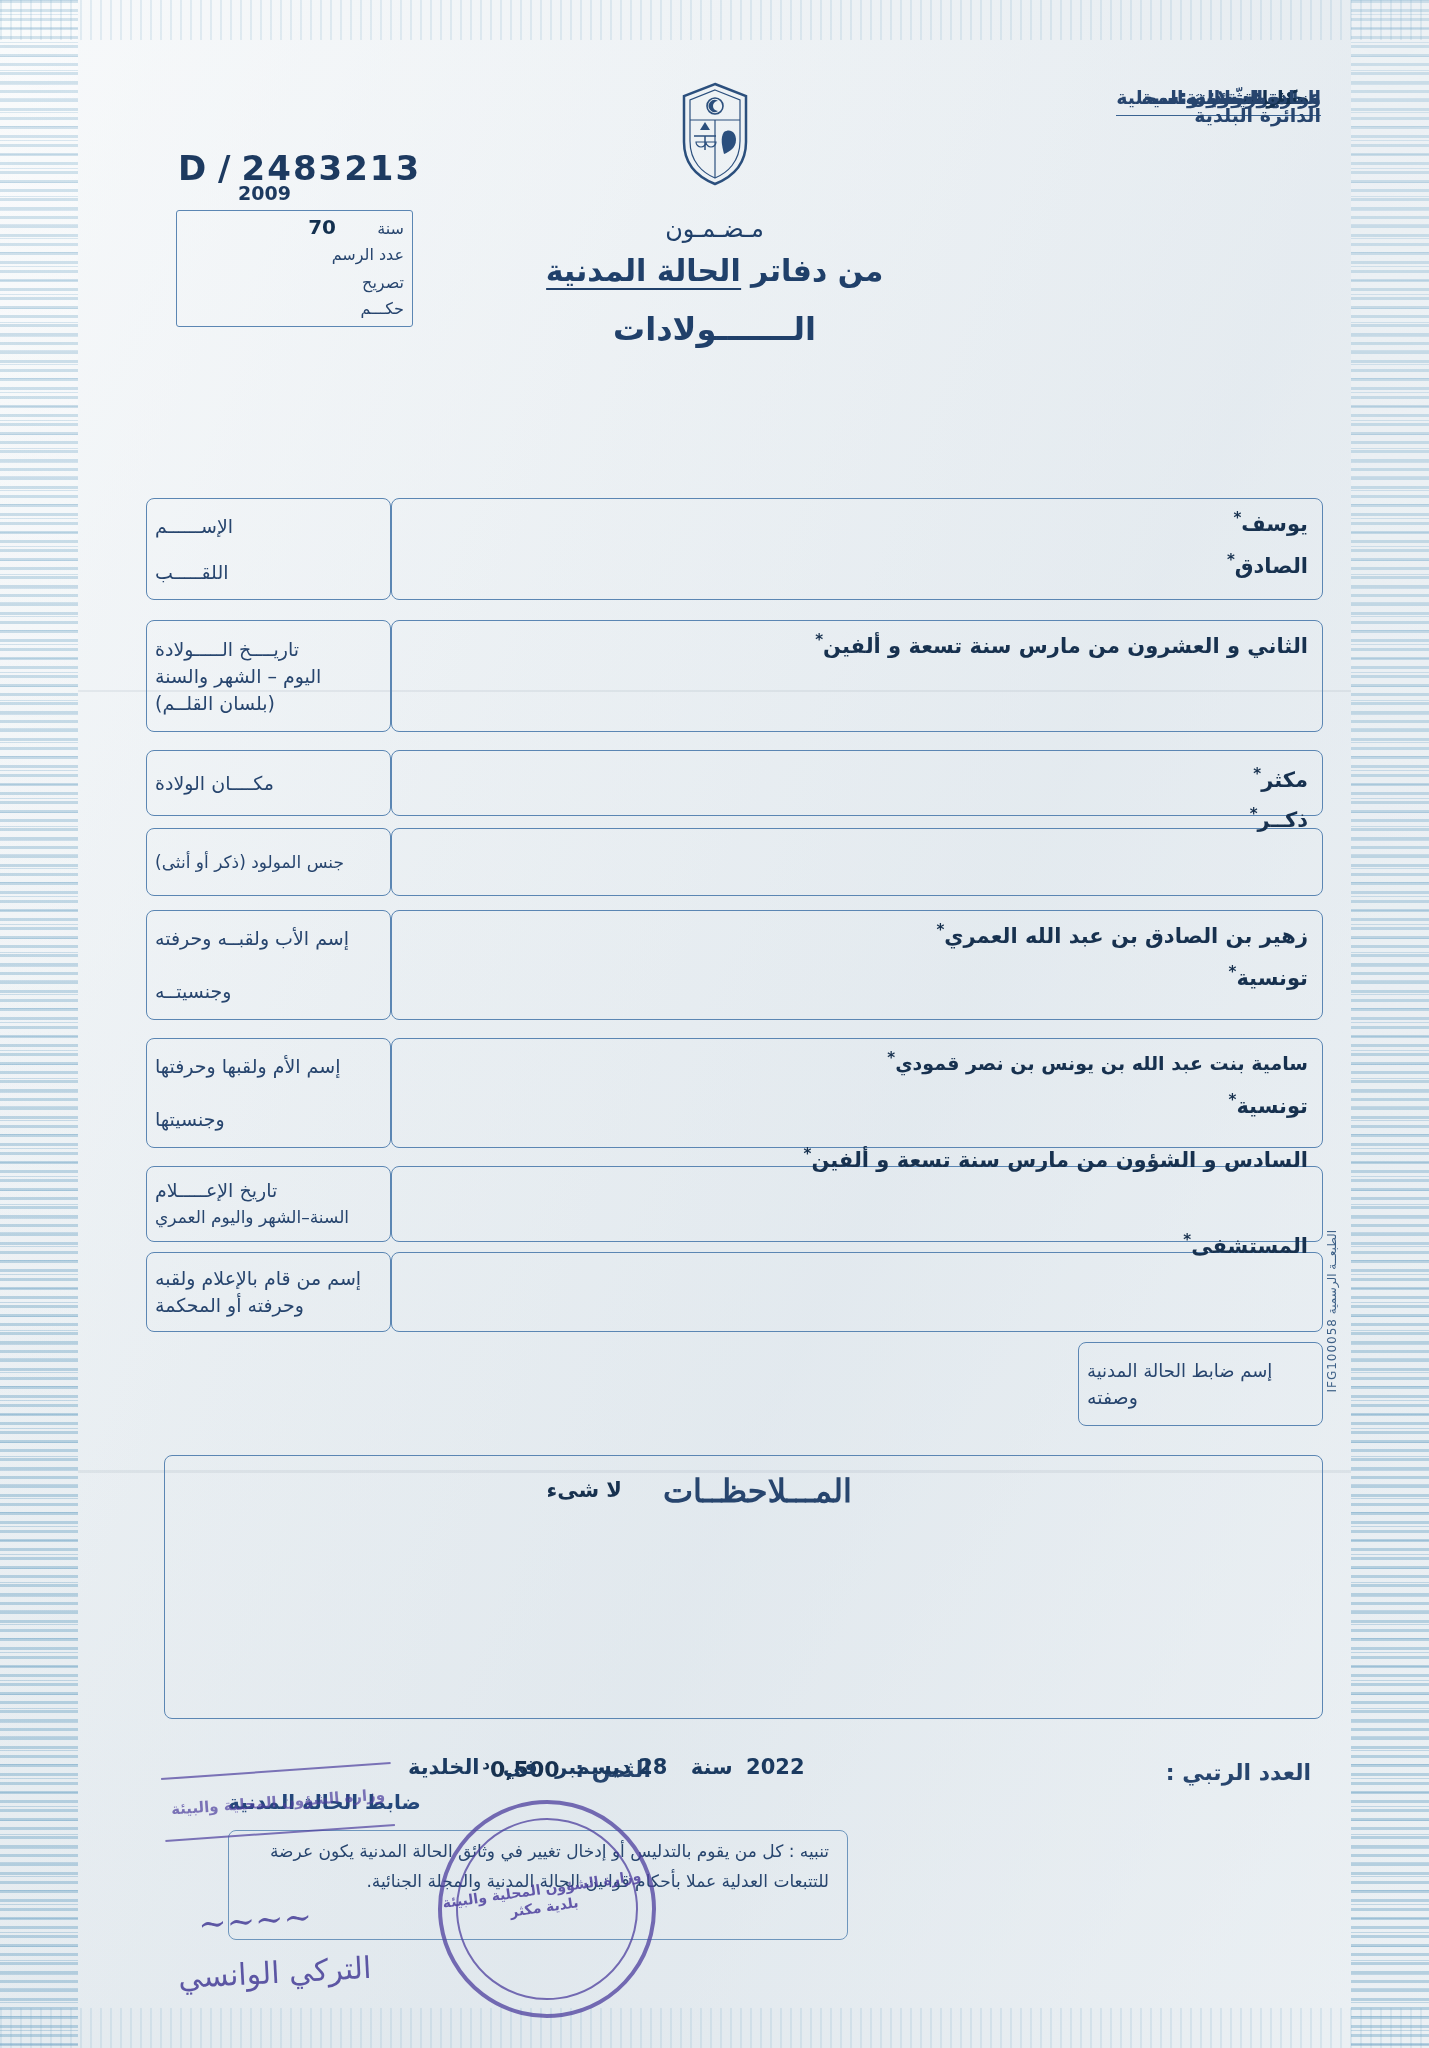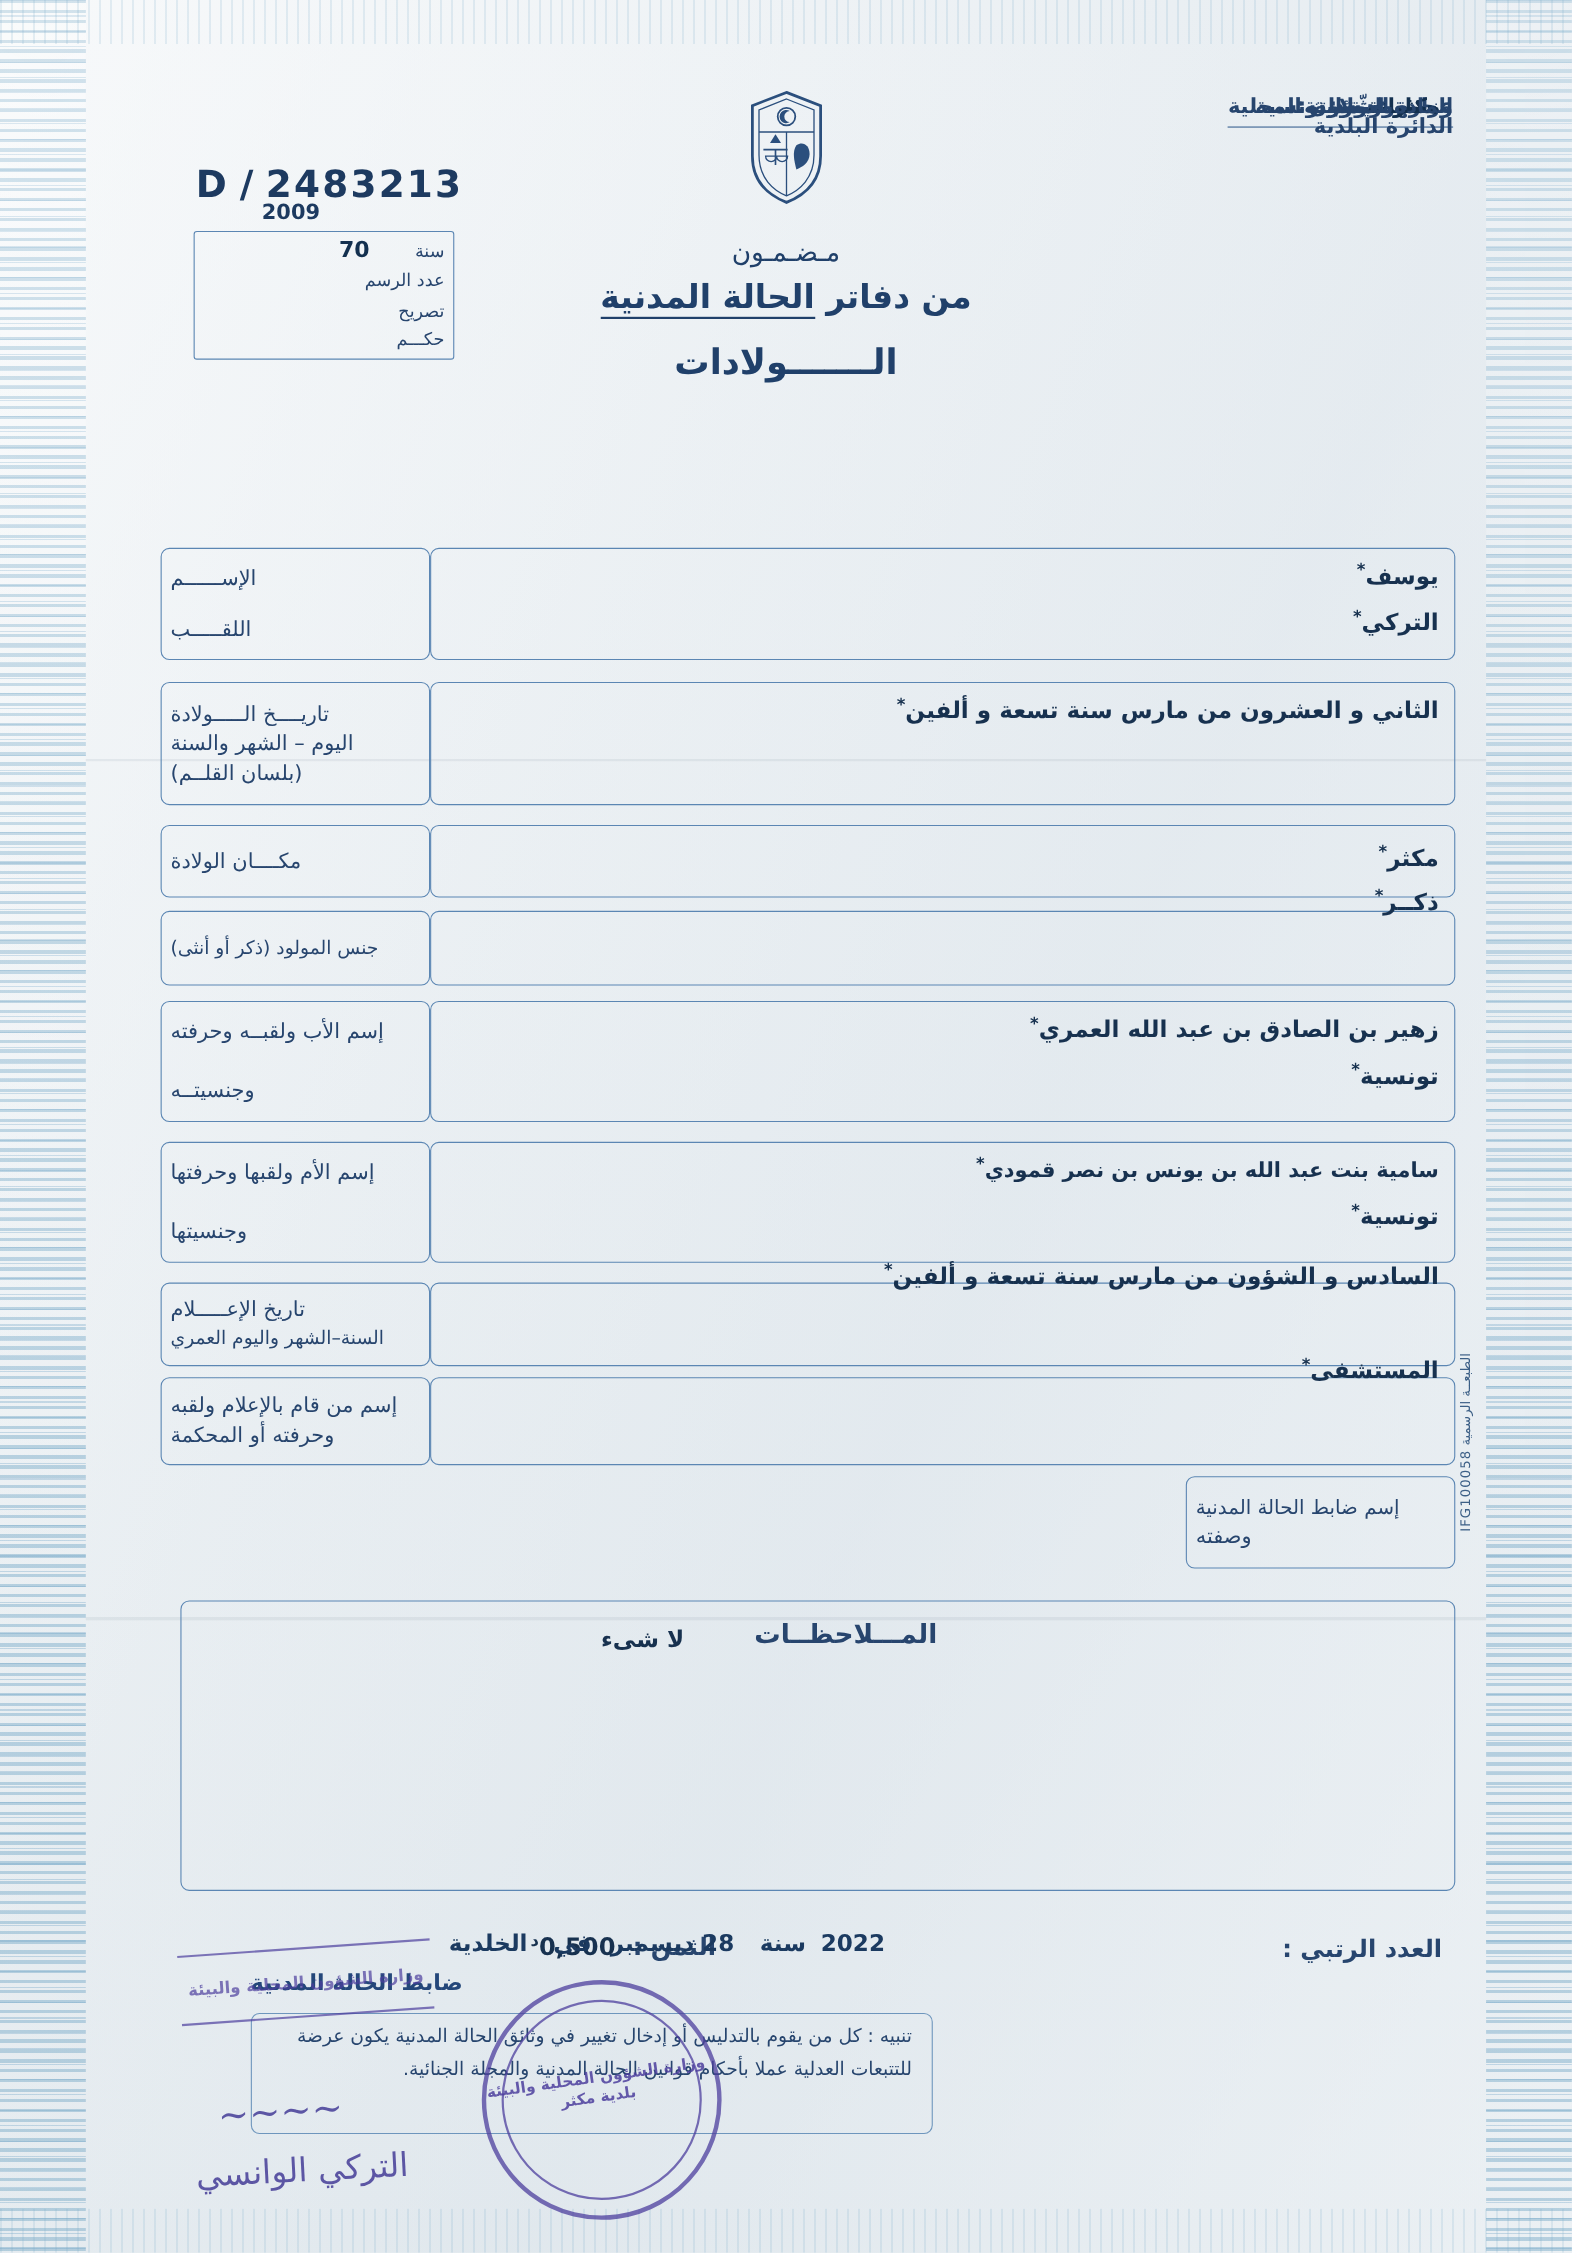--- a/index.html
+++ b/index.html
@@ -115,21 +115,21 @@
   }
   .val-cell .hw.small{font-size:19px;}
   .star{font-size:15px;vertical-align:super;}
 
   
   .remarks{
     position:absolute;left:86px;right:28px;top:1455px;height:262px;
     border:1.5px solid #5b86b3;border-radius:8px;
   }
   .remarks .title{
-    position:absolute;right:470px;top:16px;font-size:24px;font-weight:bold;color:#27456e;letter-spacing:5px;
+    position:absolute;right:470px;top:16px;font-size:32px;font-weight:bold;color:#27456e;letter-spacing:5px;font-family:Liberation Serif, serif;
   }
   .remarks .none{
     position:absolute;right:700px;top:22px;font-size:21px;font-weight:bold;color:#17314f;
   }
 
   
   .foot{position:absolute;color:#27456e;}
   .price{right:700px;top:1755px;font-size:22px;font-weight:bold;}
   .ordnum{right:40px;top:1760px;font-size:22px;font-weight:bold;}
   .place-date{left:330px;top:1755px;font-size:21px;font-weight:bold;color:#1b3a60;white-space:nowrap;}
@@ -260,21 +260,21 @@
       <div class="t3">الـــــــولادات</div>
     </div>
 
     <div class="row" style="right:28px;top:498px;">
       <div class="lbl-cell" style="width:245px;height:102px;justify-content:space-around;">
         <div>الإســــــم</div>
         <div>اللقـــــب</div>
       </div>
       <div class="val-cell" style="width:932px;height:102px;">
         <div class="hw" style="top:10px;"><span>يوسف</span><span class="star">*</span></div>
-        <div class="hw" style="top:52px;"><span>التركي</span><span class="star">*</span></div>
+        <div class="hw" style="top:52px;"><span>الصادق</span><span class="star">*</span></div>
       </div>
     </div>
 
     <div class="row" style="right:28px;top:620px;">
       <div class="lbl-cell" style="width:245px;height:112px;">
         <div>تاريــــخ الـــــولادة</div>
         <div>اليوم – الشهر والسنة</div>
         <div>(بلسان القلــم)</div>
       </div>
       <div class="val-cell" style="width:932px;height:112px;">

